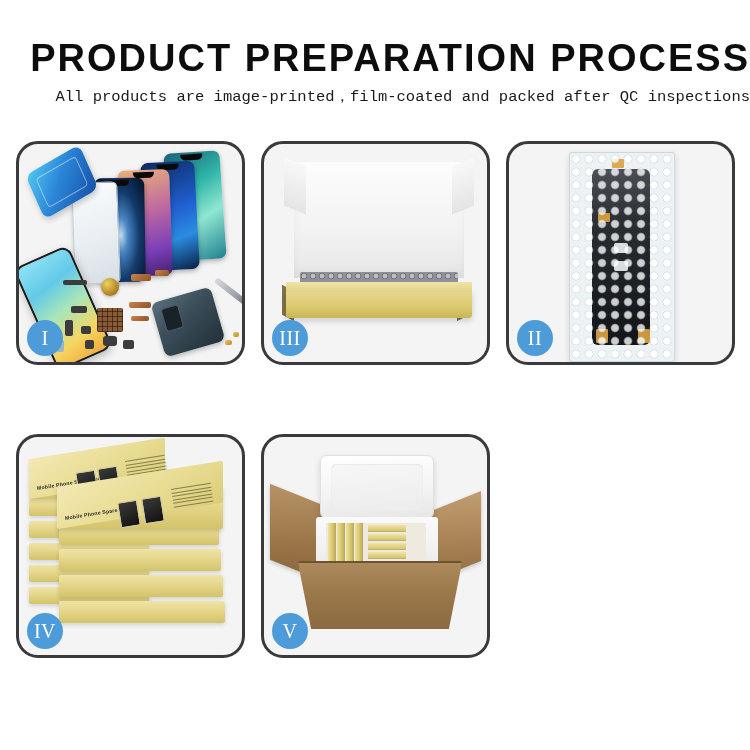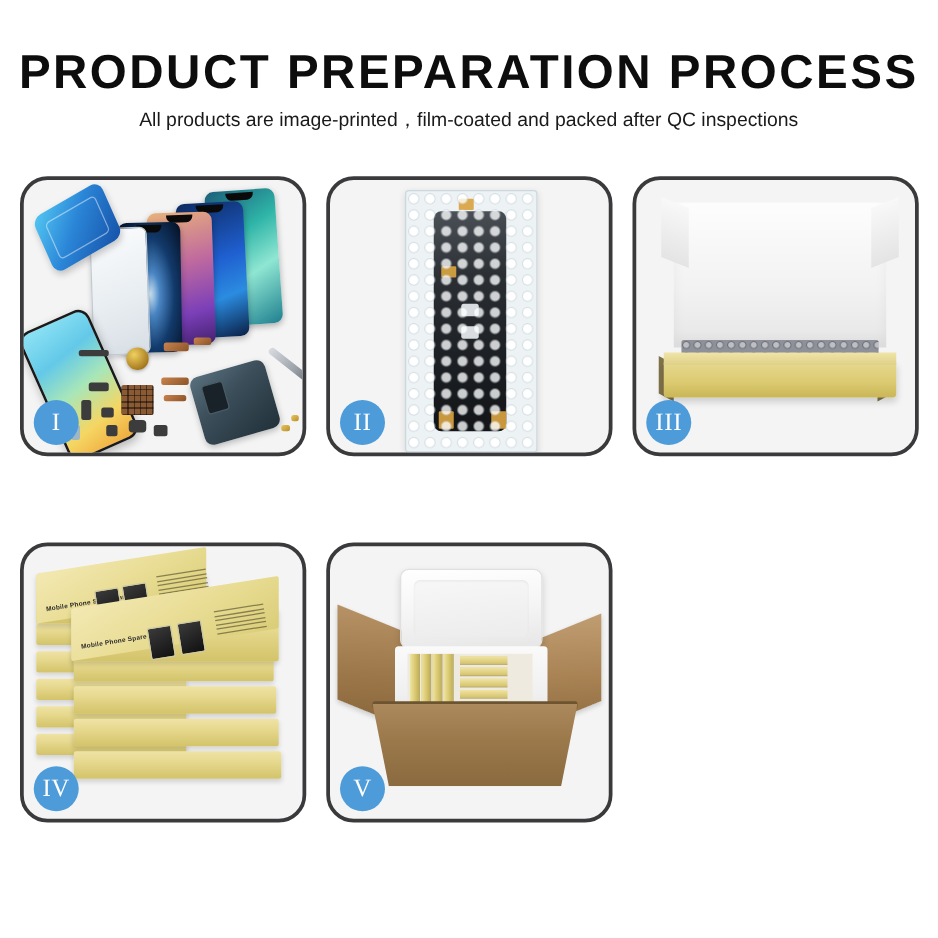--- a/index.html
+++ b/index.html
@@ -12,33 +12,33 @@
     height: 750px;
     font-family: "Liberation Sans", sans-serif;
     overflow: hidden;
     position: relative;
   }
 
   
   .header {
     width: 750px;
     padding-top: 36px;
-    text-align: center;
+    text-align: right;
   }
   .title {
     font-family: "Liberation Sans", sans-serif;
     font-size: 38px;
     font-weight: 700;
     letter-spacing: 2.0px;
     color: #0d0d0d;
     line-height: 44px;
     white-space: nowrap;
   }
   .subtitle {
-    font-family: Liberation Sans, sans-serif;
+    font-family: Liberation Mono, monospace;
     font-size: 15.5px;
     font-weight: 400;
     color: #1a1a1a;
     line-height: 22px;
     margin-top: 6px;
     white-space: nowrap;
   }
 
   
   .grid {
@@ -433,45 +433,45 @@
       <div class="part" style="left:104px;top:196px;width:11px;height:9px;"></div>
       <div class="part" style="left:38px;top:196px;width:7px;height:12px;background:#9fb7c4;"></div>
       <div class="part gold" style="left:206px;top:196px;width:7px;height:5px;"></div>
       <div class="part gold" style="left:214px;top:188px;width:6px;height:5px;"></div>
     </div>
     <div class="badge">I</div>
   </div>
 
   <div class="panel">
     <div class="scene">
+      <div class="b3-lid"></div>
+      <div class="b3-foam"></div>
+      <div class="b3-endL"></div>
+      <div class="b3-endR"></div>
+      <div class="b3-body"></div>
+    </div>
+    <div class="badge">III</div>
+  </div>
+
+  <div class="panel">
+    <div class="scene">
       <div class="bw-bag">
         <div class="bw-screen">
           <div class="bw-flex"></div>
           <div class="bw-conn" style="top:42%;"></div>
           <div class="bw-conn" style="top:52%;"></div>
         </div>
         <div class="bw-tape" style="left:42px;top:6px;"></div>
         <div class="bw-tape" style="left:28px;top:60px;"></div>
         <div class="bw-tape" style="left:26px;top:176px;height:14px;"></div>
         <div class="bw-tape" style="left:68px;top:176px;height:14px;"></div>
         <div class="bw-overlay"></div>
       </div>
     </div>
     <div class="badge">II</div>
-  </div>
-
-  <div class="panel">
-    <div class="scene">
-      <div class="b3-lid"></div>
-      <div class="b3-foam"></div>
-      <div class="b3-endL"></div>
-      <div class="b3-endR"></div>
-      <div class="b3-body"></div>
-    </div>
-    <div class="badge">III</div>
   </div>
 
   <div class="panel">
     <div class="scene stack">
 
       <div class="sbox" style="left:10px;top:62px;width:120px;height:17px;"></div>
       <div class="sbox" style="left:10px;top:84px;width:120px;height:17px;"></div>
       <div class="sbox" style="left:10px;top:106px;width:120px;height:17px;"></div>
       <div class="sbox" style="left:10px;top:128px;width:120px;height:17px;"></div>
       <div class="sbox" style="left:10px;top:150px;width:120px;height:17px;"></div>

